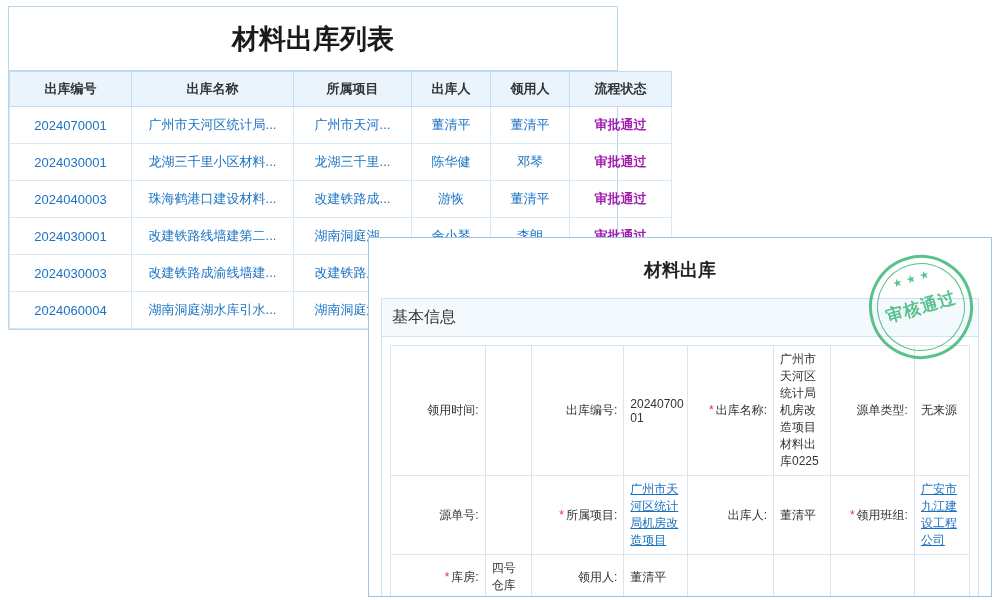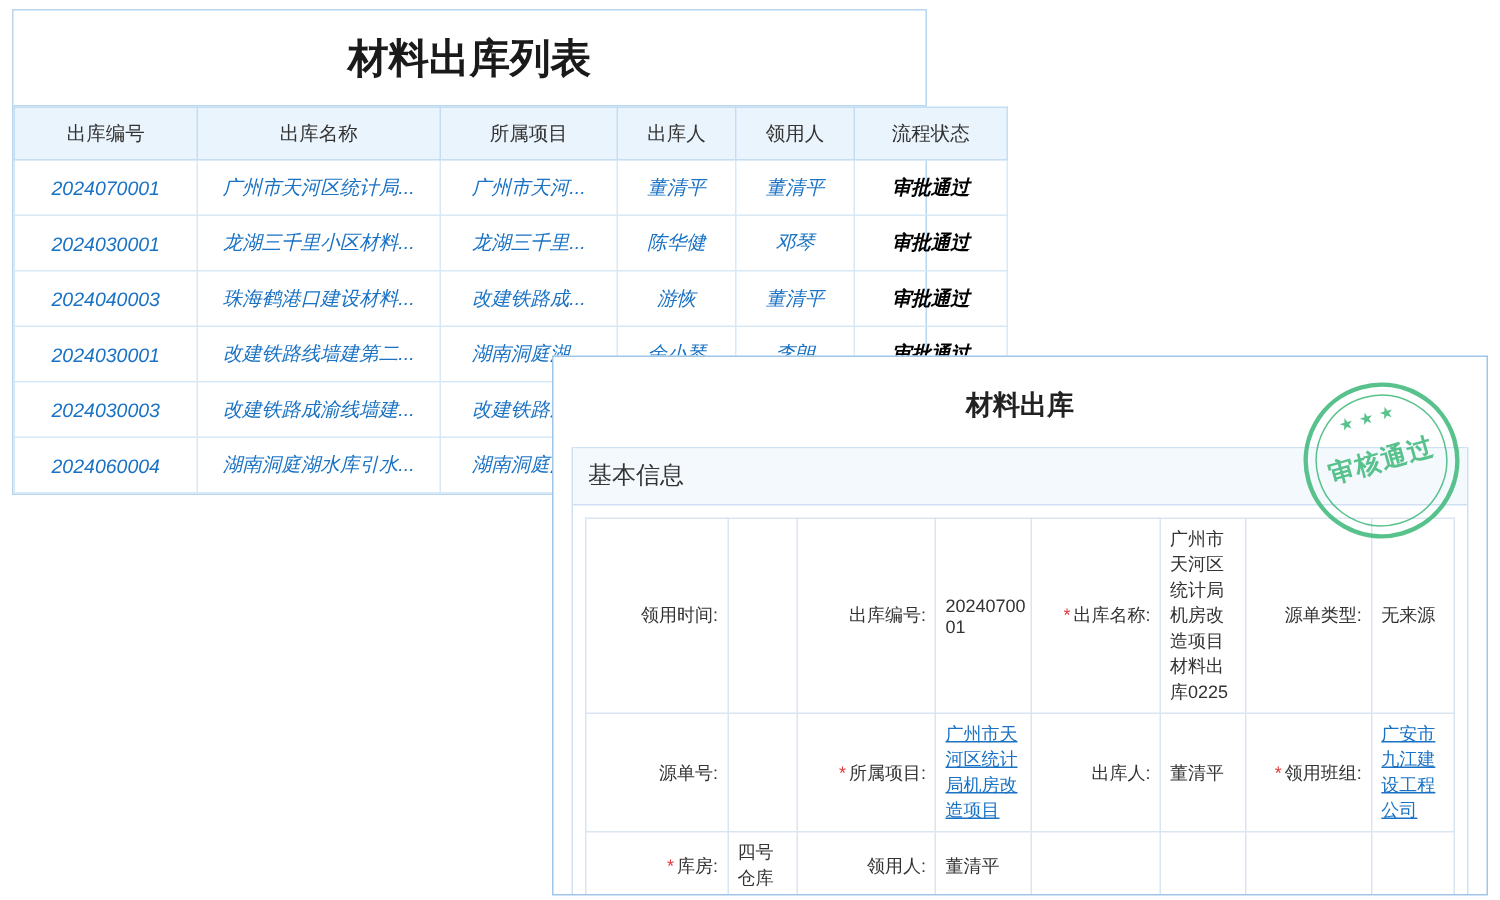--- a/index.html
+++ b/index.html
@@ -32,40 +32,39 @@
   }
   table.list-table {
     border-collapse: collapse;
     width: 100%;
     table-layout: fixed;
   }
   table.list-table th {
     background: #eaf4fd;
     border: 1px solid #c5ddf2;
     font-size: 13px;
-    font-weight: normal;
+    font-weight: bold;
     color: #333333;
     height: 34px;
     text-align: center;
     padding: 0 4px;
   }
   table.list-table td {
     border: 1px solid #d7e8f7;
     font-size: 13px;
     height: 36px;
     text-align: center;
     color: #1a72c4;
     padding: 0 6px;
     white-space: nowrap;
     overflow: hidden;
     text-overflow: ellipsis;
-    font-style: italic;
   }
   table.list-table td.status {
-    color: #000000;
+    color: #a21caf;
     font-weight: bold;
   }
   .col-1 { width: 113px; }
   .col-2 { width: 153px; }
   .col-3 { width: 109px; }
   .col-4 { width: 70px; }
   .col-5 { width: 70px; }
   .col-6 { width: 93px; }
 
   

